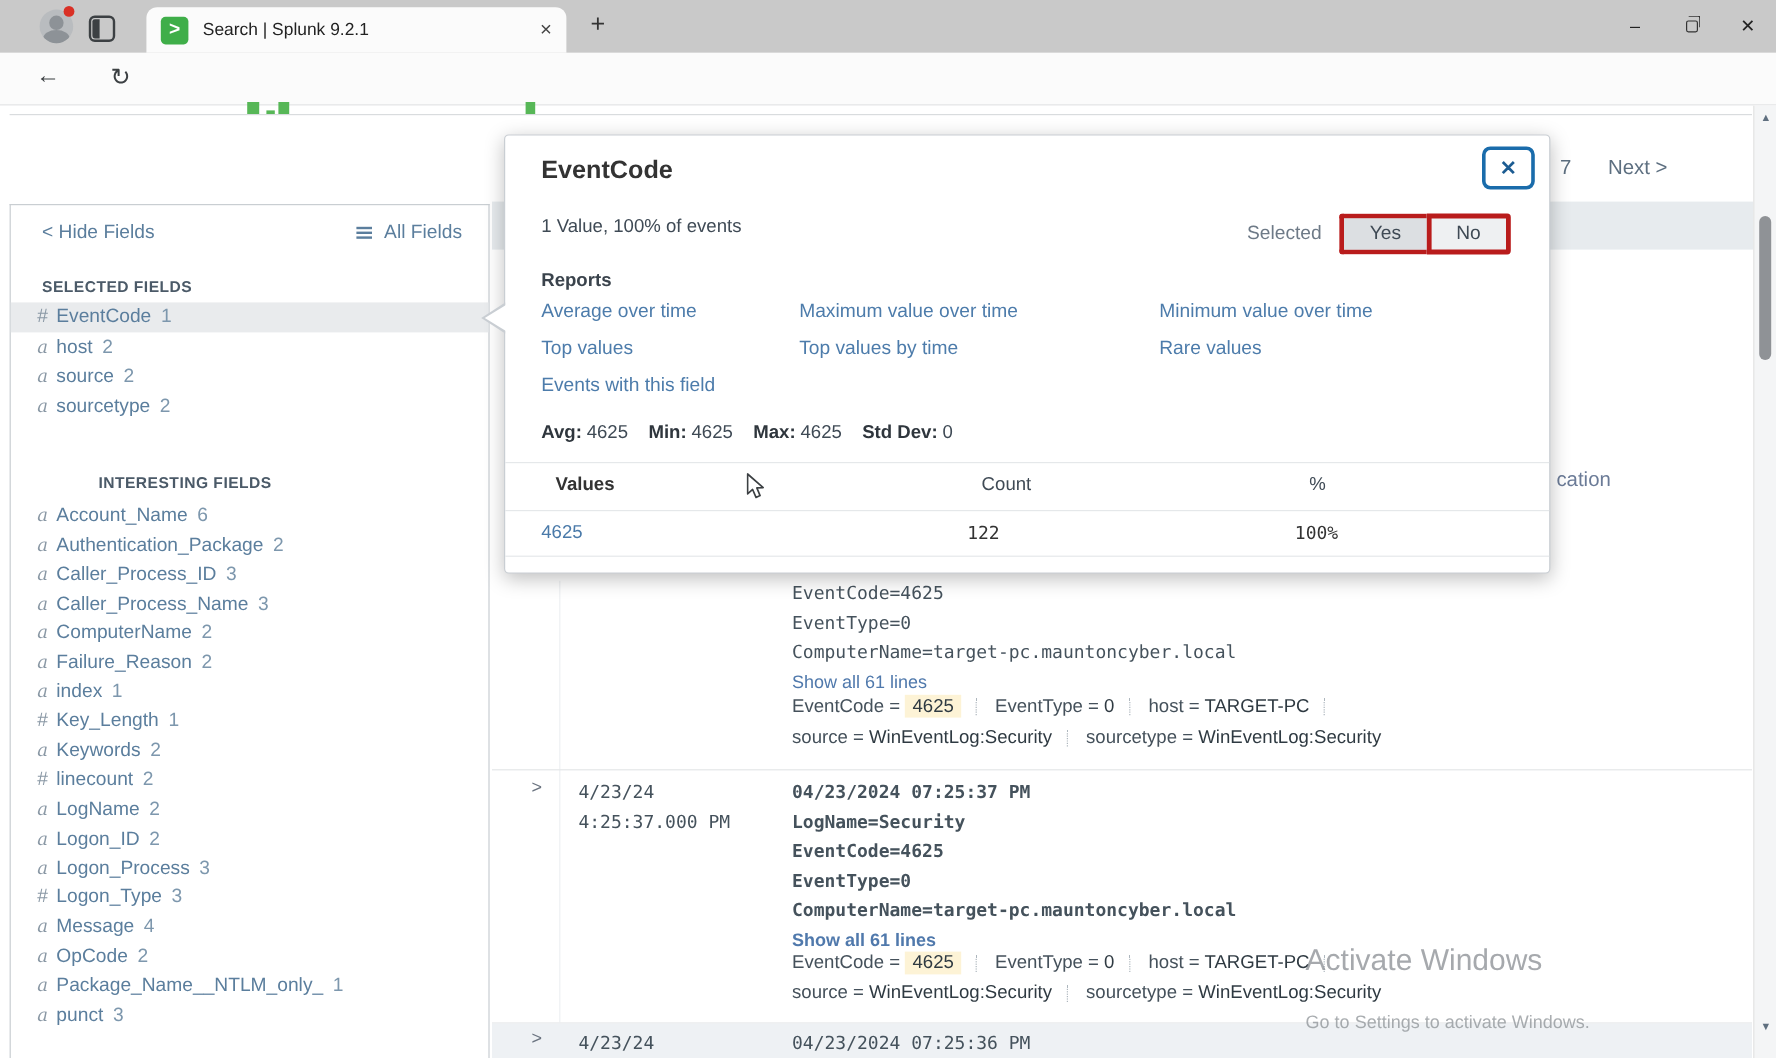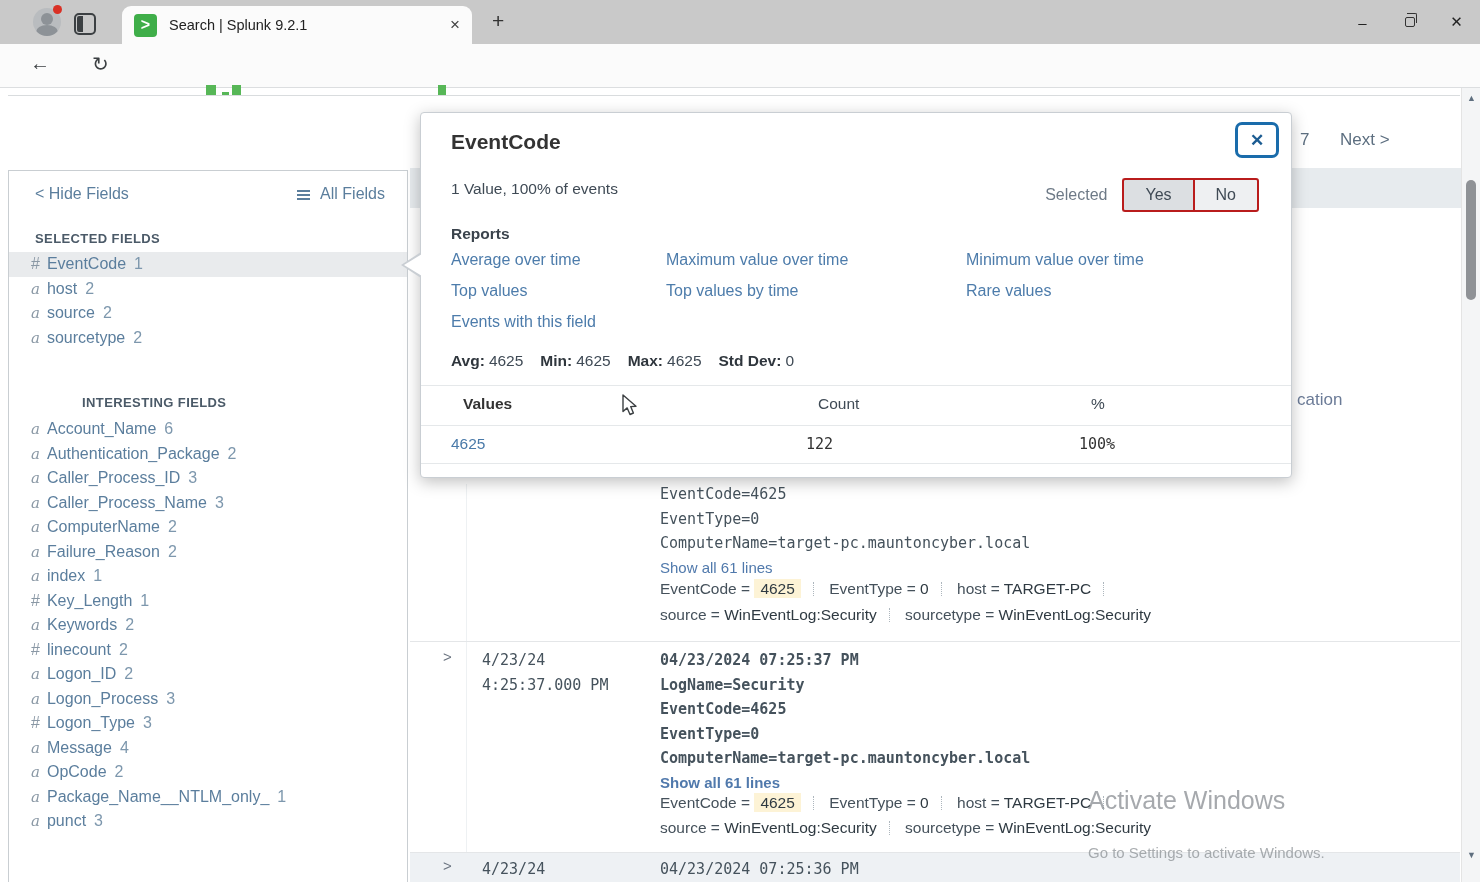--- a/index.html
+++ b/index.html
@@ -108,21 +108,21 @@
     border:11px solid transparent; border-right:18px solid #fff; border-left:none; }
   .m-title { position:absolute; left:30px; top:17px; font-size:21px; font-weight:600; color:#333; }
   .m-close { position:absolute; right:12px; top:9px; width:44px; height:36px; background:#fff;
     border:3px solid #1a6cab; border-radius:7px; color:#1c5c92; font-size:17px; font-weight:bold;
     display:flex; align-items:center; justify-content:center; }
   .m-summary { position:absolute; left:30px; top:67px; font-size:15.5px; color:#3f4a55; }
   .m-selwrap { position:absolute; right:32px; top:65px; display:flex; align-items:center; }
   .m-sel-label { font-size:16px; color:#6e7a87; margin-right:15px; }
   .seg { display:flex; }
   .seg .btn { height:34px; padding:0 21px; font-size:16px; color:#3f4a55;
-    border:2px solid #b91c1c; background:#eef0f2; display:flex; align-items:center; }
+    border:4px solid #b91c1c; background:#eef0f2; display:flex; align-items:center; }
   .seg .btn.first { border-radius:3px 0 0 3px; border-right:none; }
   .seg .btn.last { border-radius:0 3px 3px 0; }
   .seg .btn.on { background:#dcdfe2; }
   .m-reports { position:absolute; left:30px; top:112px; font-size:15.5px; font-weight:bold; color:#3a434c; }
   .m-links { position:absolute; left:30px; top:138px; display:grid;
     grid-template-columns:215px 300px 1fr; grid-auto-rows:31px; font-size:16px; }
   .m-link { color:#4d7cab; }
   .m-stats { position:absolute; left:30px; top:239px; font-size:15.5px; display:flex; gap:17px; }
   .m-stats b { color:#2f363d; }
   .m-stats span.v { color:#3f4a55; margin-left:4px; }
@@ -253,20 +253,21 @@
       <div class="f-item"><span class="f-pre ital">a</span><span class="f-name">Account_Name</span><span class="f-count">6</span></div>
       <div class="f-item"><span class="f-pre ital">a</span><span class="f-name">Authentication_Package</span><span class="f-count">2</span></div>
       <div class="f-item"><span class="f-pre ital">a</span><span class="f-name">Caller_Process_ID</span><span class="f-count">3</span></div>
       <div class="f-item"><span class="f-pre ital">a</span><span class="f-name">Caller_Process_Name</span><span class="f-count">3</span></div>
       <div class="f-item"><span class="f-pre ital">a</span><span class="f-name">ComputerName</span><span class="f-count">2</span></div>
       <div class="f-item"><span class="f-pre ital">a</span><span class="f-name">Failure_Reason</span><span class="f-count">2</span></div>
       <div class="f-item"><span class="f-pre ital">a</span><span class="f-name">index</span><span class="f-count">1</span></div>
       <div class="f-item"><span class="f-pre">#</span><span class="f-name">Key_Length</span><span class="f-count">1</span></div>
       <div class="f-item"><span class="f-pre ital">a</span><span class="f-name">Keywords</span><span class="f-count">2</span></div>
       <div class="f-item"><span class="f-pre">#</span><span class="f-name">linecount</span><span class="f-count">2</span></div>
+      <div class="f-item"><span class="f-pre ital">a</span><span class="f-name">LogName</span><span class="f-count">2</span></div>
       <div class="f-item"><span class="f-pre ital">a</span><span class="f-name">Logon_ID</span><span class="f-count">2</span></div>
       <div class="f-item"><span class="f-pre ital">a</span><span class="f-name">Logon_Process</span><span class="f-count">3</span></div>
       <div class="f-item"><span class="f-pre">#</span><span class="f-name">Logon_Type</span><span class="f-count">3</span></div>
       <div class="f-item"><span class="f-pre ital">a</span><span class="f-name">Message</span><span class="f-count">4</span></div>
       <div class="f-item"><span class="f-pre ital">a</span><span class="f-name">OpCode</span><span class="f-count">2</span></div>
       <div class="f-item"><span class="f-pre ital">a</span><span class="f-name">Package_Name__NTLM_only_</span><span class="f-count">1</span></div>
       <div class="f-item"><span class="f-pre ital">a</span><span class="f-name">punct</span><span class="f-count">3</span></div>
     </div>
   </div>
 

